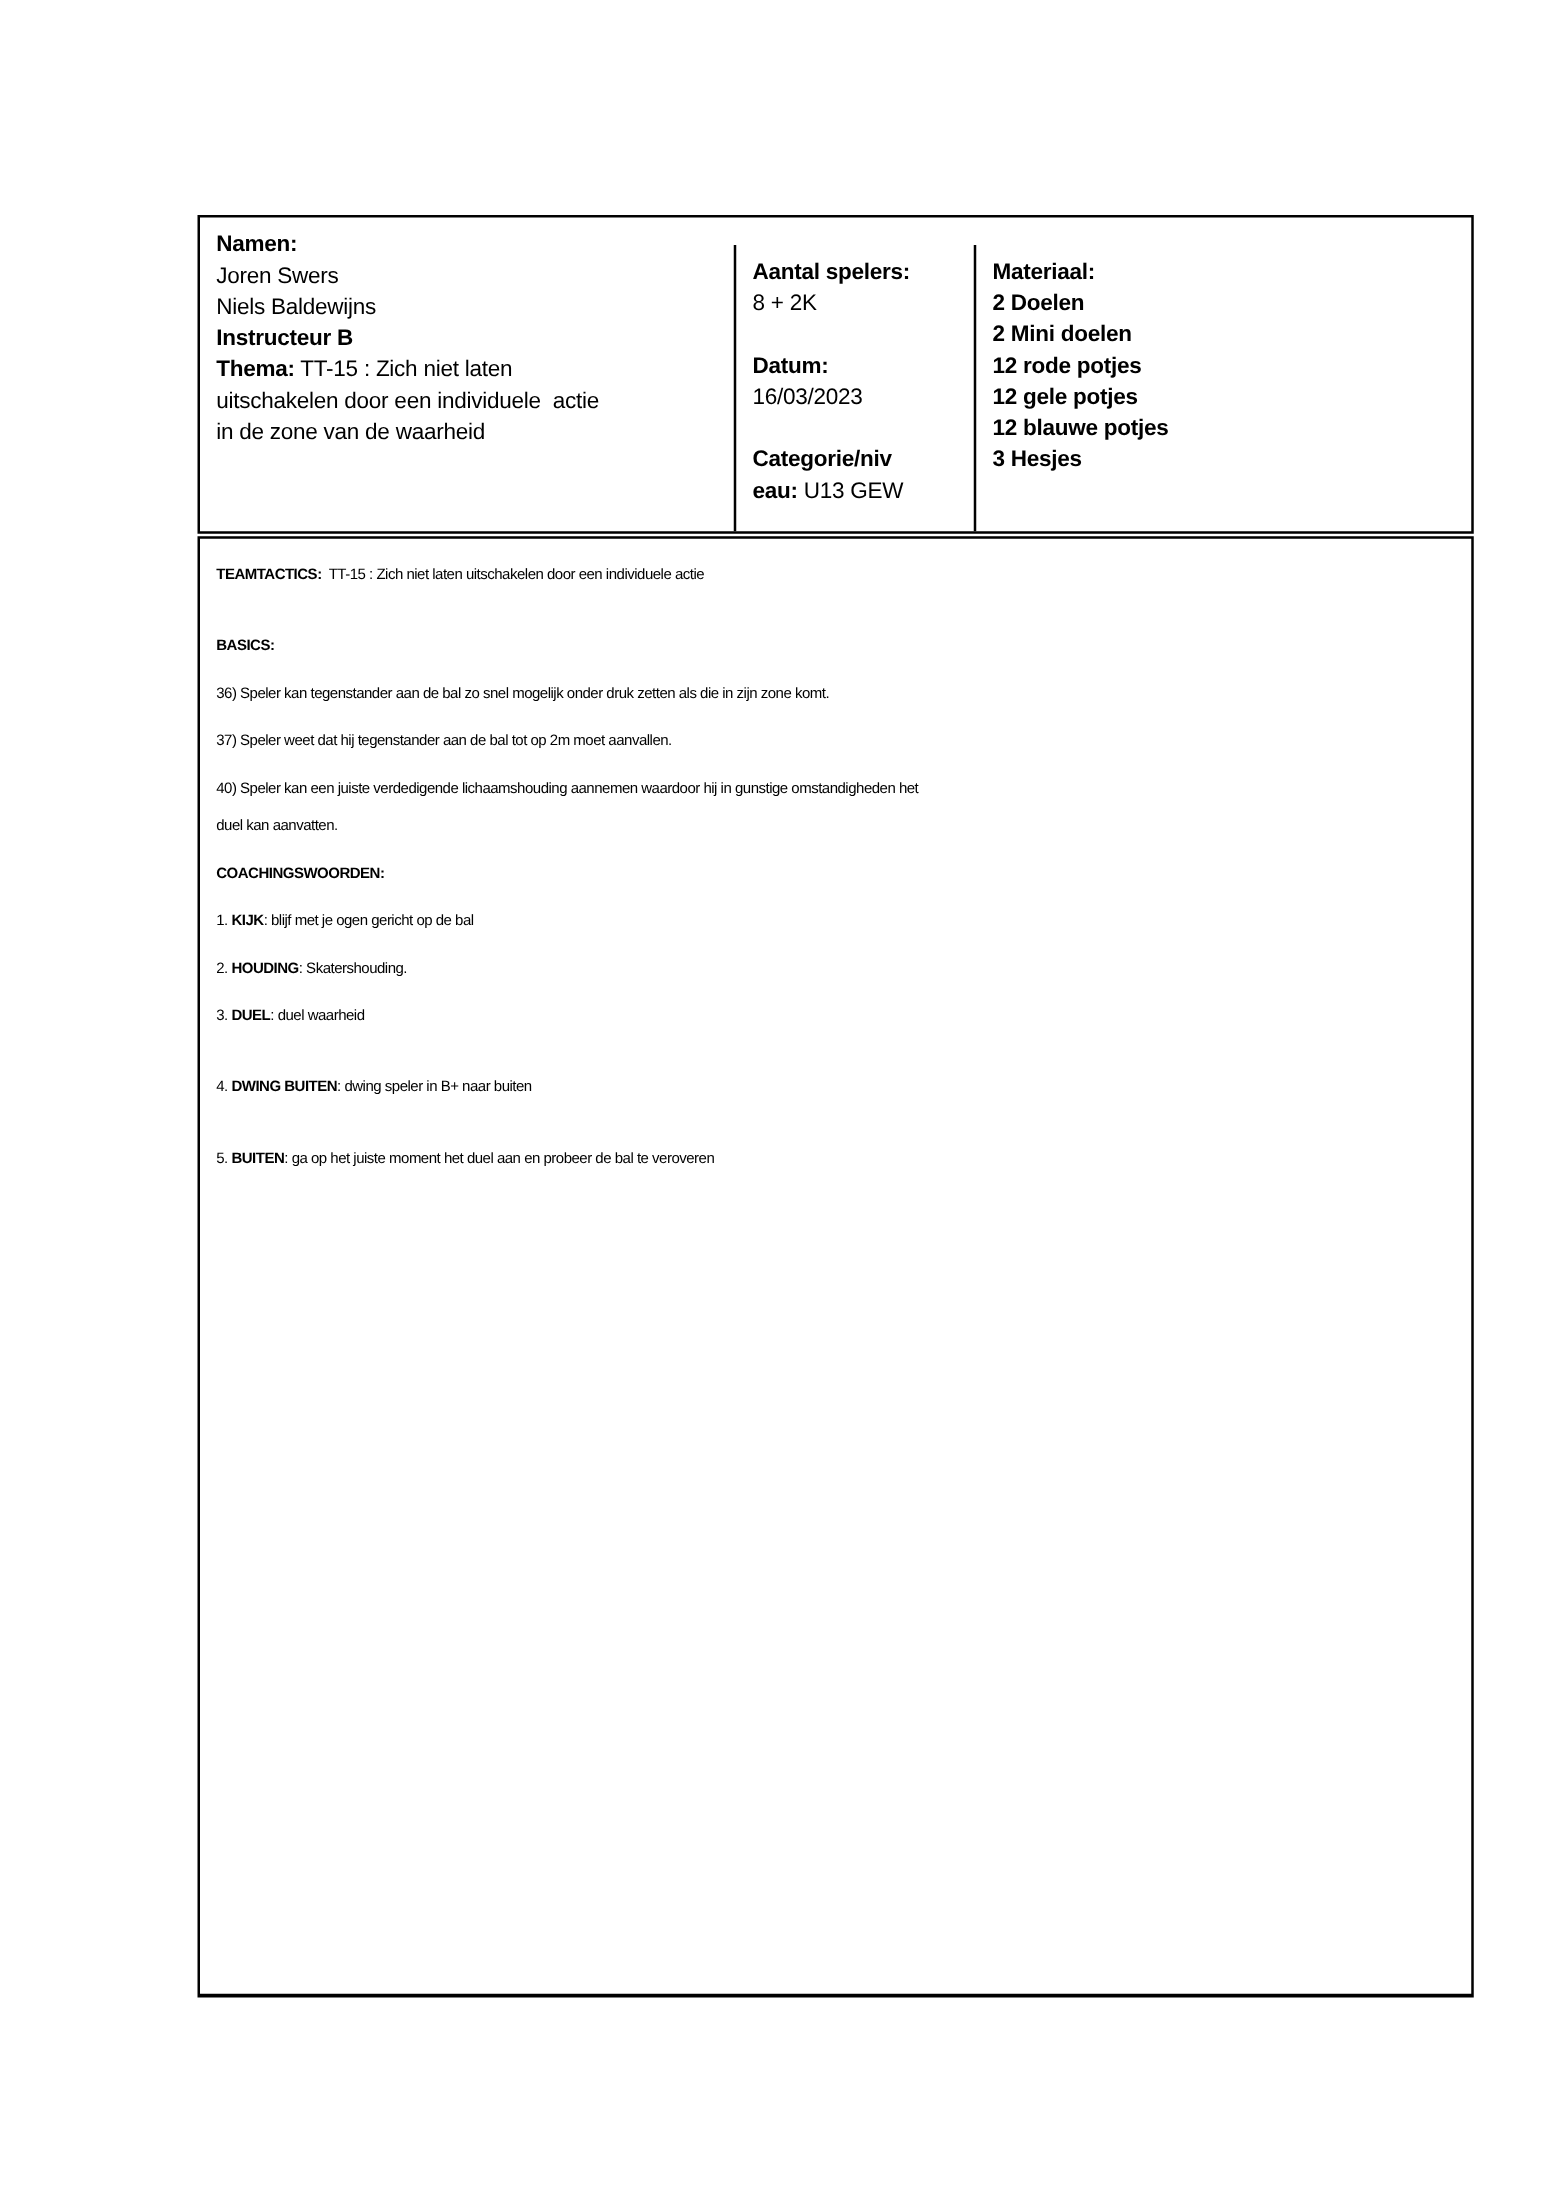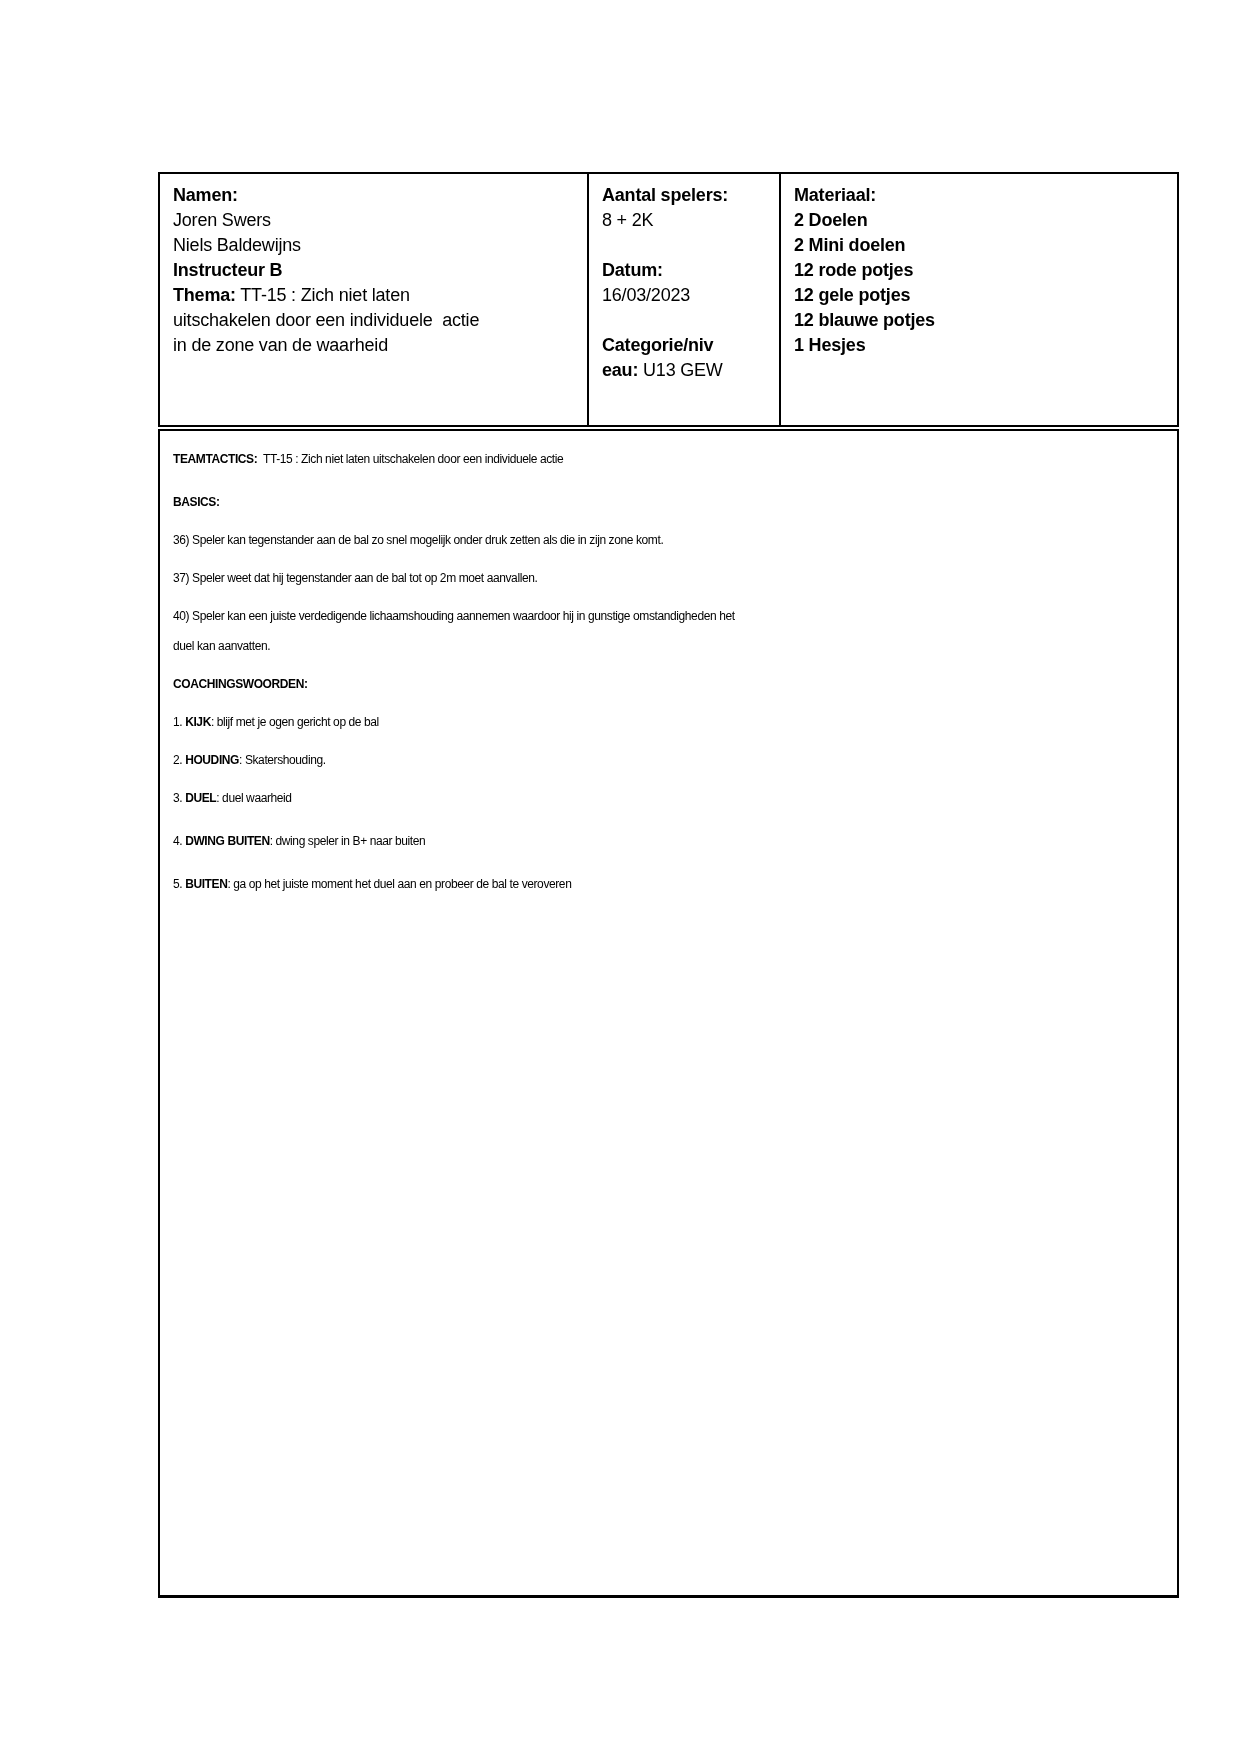--- a/index.html
+++ b/index.html
@@ -33,21 +33,21 @@
     background: #ffffff;
   }
   .hcell {
     box-sizing: border-box;
     padding: 9px 12px 12px 13px;
     font-size: 18px;
     line-height: 25px;
     letter-spacing: -0.2px;
     overflow: hidden;
   }
-  .hcell + .hcell { border-left: 2px solid #000000; }
+  .hcell + .hcell { border-left: 2px solid #000000; margin-top: 22px; }
   .hcell.c0 { width: 427px; }
   .hcell.c1 { width: 192px; }
   .hcell.c2 { flex: 1; }
   .line {
     min-height: 25px;
     white-space: pre-wrap;
   }
   .line b, .para b { font-weight: 700; }
   
   .body-box {
@@ -62,21 +62,21 @@
     padding: 13px 14px 0 13px;
     background: #ffffff;
   }
   .para {
     margin: 0 0 8px 0;
     font-size: 12px;
     line-height: 30px;
     letter-spacing: -0.4px;
     white-space: pre-wrap;
   }
-  .para.gap { margin-top: 13px; }
+  .para.gap { margin-top: 27px; }
 </style>
 </head>
 <body>
 
 <div class="page">
 
   <div class="header-table">
     <div class="hcell c0">
         <div class="line"><b>Namen:</b></div>
         <div class="line"><span>Joren Swers</span></div>
@@ -96,21 +96,21 @@
         <div class="line"><b>Categorie/niv</b></div>
         <div class="line"><b>eau:</b><span> U13 GEW</span></div>
       </div>
     <div class="hcell c2">
         <div class="line"><b>Materiaal:</b></div>
         <div class="line"><b>2 Doelen</b></div>
         <div class="line"><b>2 Mini doelen</b></div>
         <div class="line"><b>12 rode potjes</b></div>
         <div class="line"><b>12 gele potjes</b></div>
         <div class="line"><b>12 blauwe potjes</b></div>
-        <div class="line"><b>1 Hesjes</b></div>
+        <div class="line"><b>3 Hesjes</b></div>
       </div>
   </div>
 
   <div class="body-box">
       <p class="para"><b>TEAMTACTICS:</b><span>  TT-15 : Zich niet laten uitschakelen door een individuele actie</span></p>
       <p class="para gap"><b>BASICS:</b></p>
       <p class="para"><span>36) Speler kan tegenstander aan de bal zo snel mogelijk onder druk zetten als die in zijn zone komt.</span></p>
       <p class="para"><span>37) Speler weet dat hij tegenstander aan de bal tot op 2m moet aanvallen.</span></p>
       <p class="para"><span>40) Speler kan een juiste verdedigende lichaamshouding aannemen waardoor hij in gunstige omstandigheden het</span><br><span>duel kan aanvatten.</span></p>
       <p class="para"><b>COACHINGSWOORDEN:</b></p>

